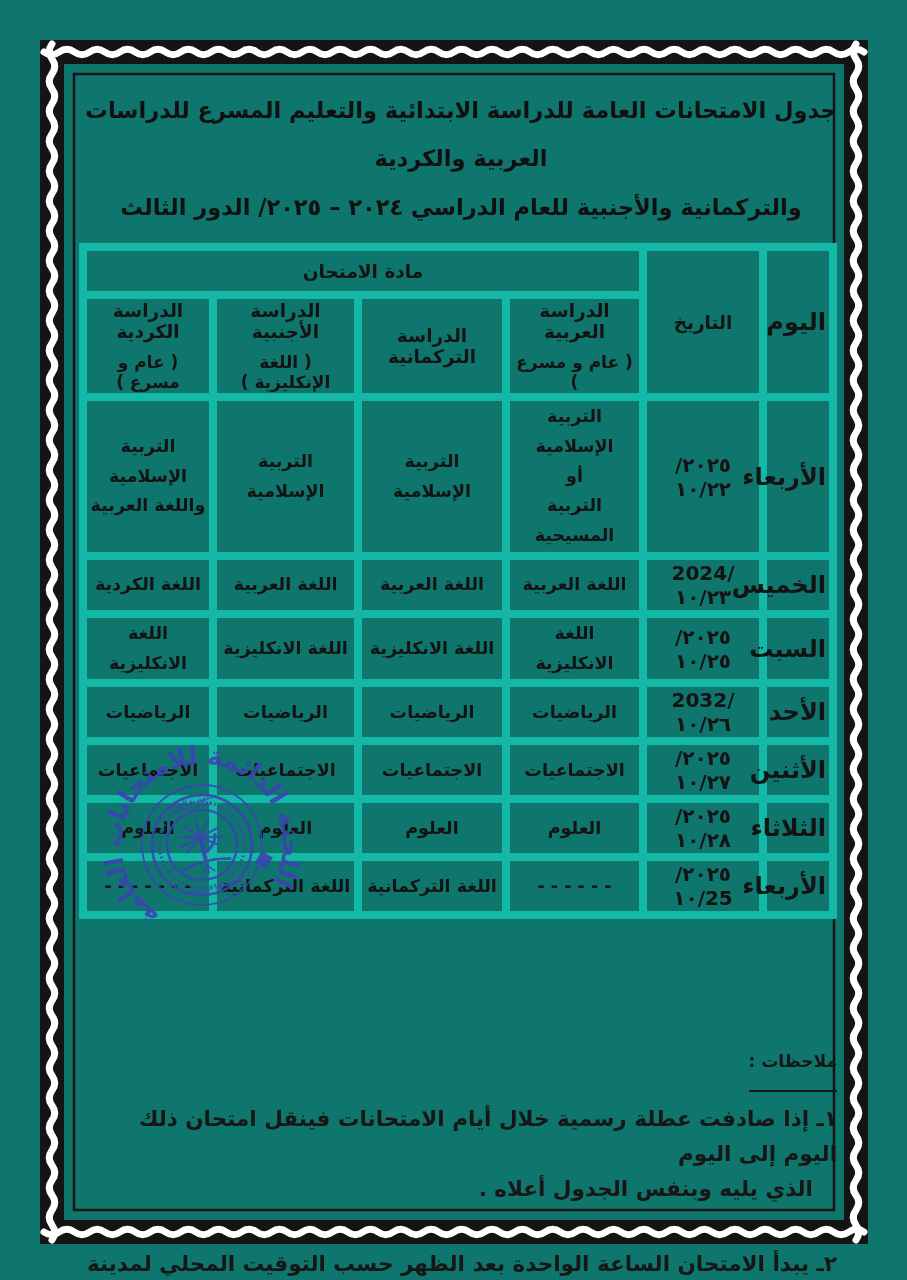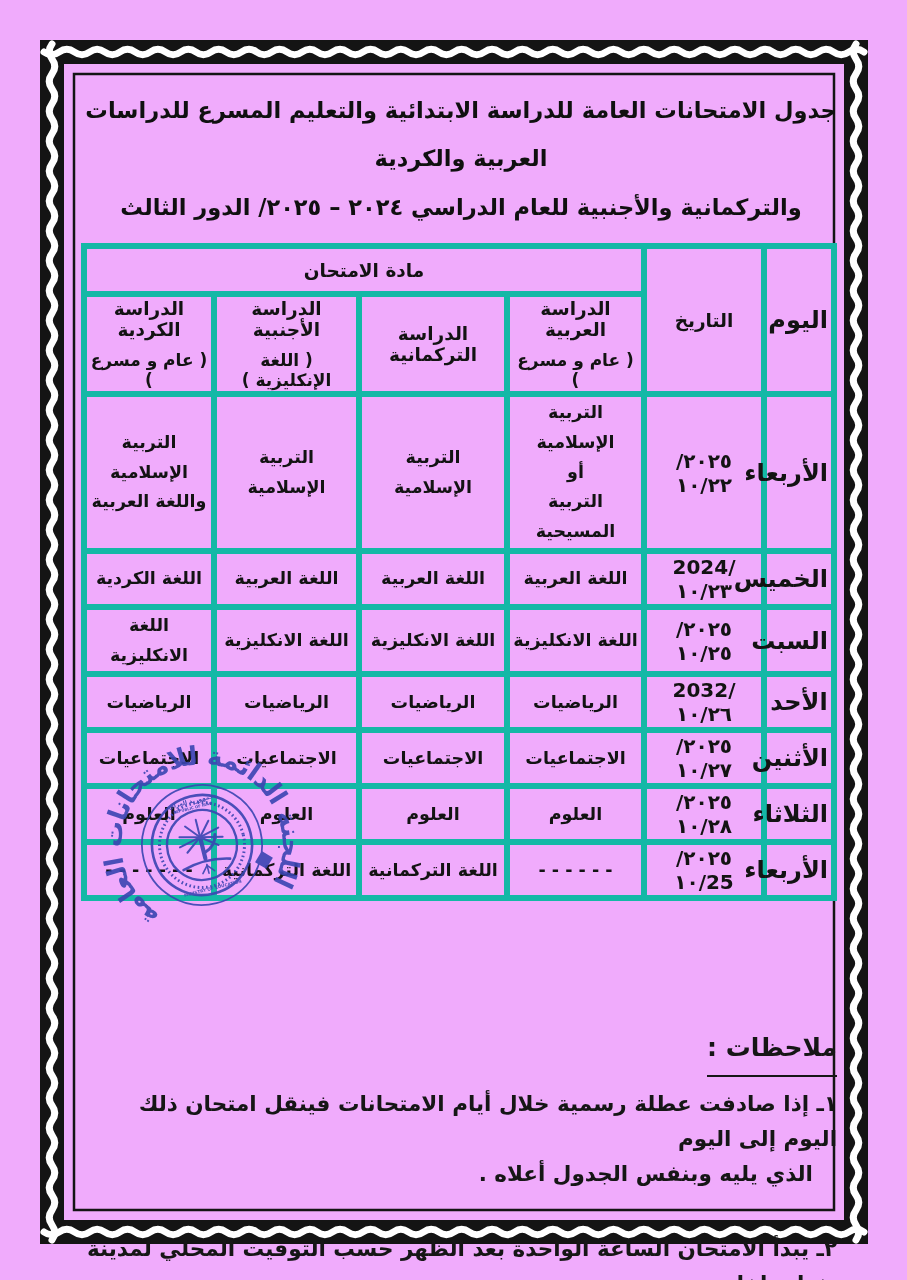--- a/index.html
+++ b/index.html
@@ -1,46 +1,46 @@
 <!DOCTYPE html>
 <html lang="ar"><head>
 <meta charset="utf-8">
 <style>
   html,body{margin:0;padding:0;background:#e8e8e8;}
   .page{
     position:relative;width:907px;height:1280px;margin:0 auto;
-    background:#f0abfc;overflow:hidden;
+    background:#0f766e;overflow:hidden;
     font-family:"DejaVu Sans","Liberation Sans",sans-serif;
     color:#161616;
   }
   .frame{position:absolute;left:0;top:0;width:907px;height:1280px;pointer-events:none;}
   .content{position:absolute;left:85px;top:0;width:752px;direction:rtl;}
   .title{margin-top:86px;text-align:center;font-weight:bold;font-size:22.5px;line-height:2.15;color:#101010;}
   .exam-table{
     margin-top:12px;border-collapse:collapse;table-layout:fixed;width:750px;
     border:3px solid #191919;
   }
   .exam-table td{
-    border:6px solid #14b8a6;text-align:center;vertical-align:middle;
+    border:8px solid #14b8a6;text-align:center;vertical-align:middle;
     font-weight:bold;padding:1px 3px;font-size:17.5px;color:#131313;
   }
   col.c-day{width:70px;}  col.c-date{width:120px;}
   col.c-ar{width:137px;}  col.c-tu{width:148px;}
   col.c-fo{width:145px;}  col.c-ku{width:130px;}
   tr.hr1{height:48px;}  tr.hr2{height:100px;}
   tr.r0{height:96px;}   tr.dr{height:45px;}
   .exam-table .h{font-size:18.5px;}
   .exam-table .sub{font-size:17px;margin-top:10px;}
   .exam-table .date{direction:ltr;font-size:20px;letter-spacing:1px;}
   .exam-table .subj{white-space:pre-line;line-height:1.7;}
   .exam-table .day{font-size:24px;}
   .notes{margin-top:132px;text-align:right;}
   .notes-heading{
-    display:inline-block;font-size:25px;font-weight:bold;
-    border-bottom:2.5px solid #161616;padding-bottom:13px;margin-bottom:10px;
+    display:inline-block;font-size:17px;font-weight:bold;
+    border-bottom:2.5px solid #161616;padding-bottom:19px;margin-bottom:10px;
   }
   .note{font-size:21.5px;font-weight:bold;line-height:1.62;}
   .note .indent{padding-right:24px;}
   .note2{margin-top:40px;}
   .stamp{position:absolute;left:92px;top:735px;width:220px;height:220px;opacity:0.9;}
   .stamp .sc{fill:none;stroke:#3a45b2;}
   .stamp .ink{stroke:#3a45b2;fill:none;stroke-linecap:round;}
   .stamp-ring-text{fill:#3a45b2;font-size:26px;font-weight:bold;letter-spacing:1px;}
   .stamp .tiny{fill:#3a45b2;text-anchor:middle;font-weight:bold;}
 </style>

